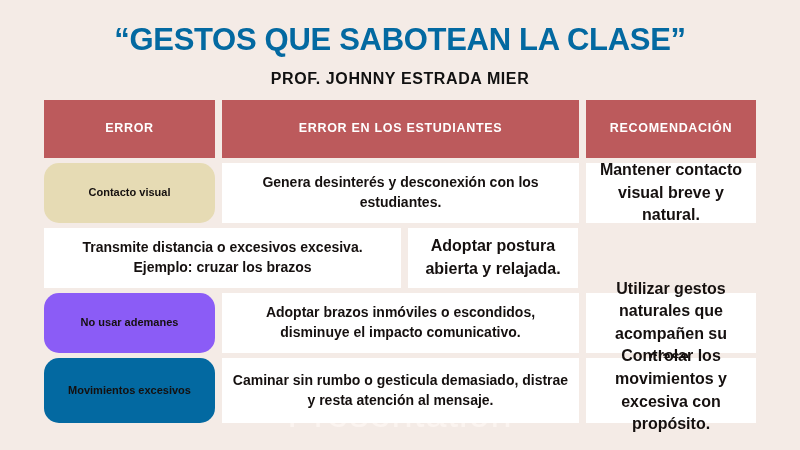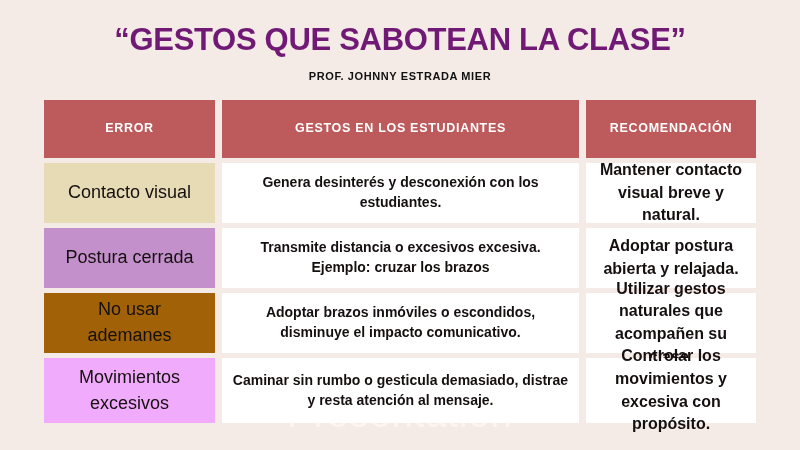--- a/index.html
+++ b/index.html
@@ -41,31 +41,31 @@
   
   #title {
     position: absolute;
     top: 22px;
     left: 0;
     right: 0;
     text-align: center;
     font-size: 31px;
     font-weight: 700;
     letter-spacing: -0.3px;
-    color: #701a75;
+    color: #0369a1;
     white-space: nowrap;
     z-index: 3;
   }
   #subtitle {
     position: absolute;
     top: 70px;
     left: 0;
     right: 0;
     text-align: center;
-    font-size: 11px;
+    font-size: 16px;
     font-weight: 700;
     letter-spacing: 0.6px;
     color: #111111;
     white-space: nowrap;
     z-index: 3;
   }
 
   
   #table {
     position: absolute;
@@ -102,23 +102,24 @@
     font-size: 12.5px;
     letter-spacing: 0.7px;
   }
 
   
   .brow { height: 60px; }
   .brow .cell { height: 60px; }
   .brow.last, .brow.last .cell { height: 65px; }
 
   .label-cell {
-    font-weight: 400;
-    font-size: 18px;
+    font-weight: 700;
+    font-size: 11px;
     color: #15100f;
+    border-radius: 15px;
   }
   .text-cell {
     background: #ffffff;
     font-weight: 700;
     font-size: 14px;
     color: #15100f;
   }
   .text-cell.narrow { font-size: 16px; }
 </style>
 </head>
@@ -128,42 +129,41 @@
 
   <div id="watermark">Presentation</div>
 
   <div id="title">“GESTOS QUE SABOTEAN LA CLASE”</div>
   <div id="subtitle">PROF. JOHNNY ESTRADA MIER</div>
 
   <div id="table">
 
     <div class="row hrow">
       <div class="cell c1">ERROR</div>
-      <div class="cell c2">GESTOS EN LOS ESTUDIANTES</div>
+      <div class="cell c2">ERROR EN LOS ESTUDIANTES</div>
       <div class="cell c3">RECOMENDACIÓN</div>
     </div>
 
     <div class="row brow">
       <div class="cell c1 label-cell" style="background: rgb(230, 219, 180);">Contacto visual</div>
       <div class="cell c2 text-cell">Genera desinterés y desconexión con los estudiantes.</div>
       <div class="cell c3 text-cell narrow">Mantener contacto visual breve y natural.</div>
     </div>
 
     <div class="row brow">
-      <div class="cell c1 label-cell" style="background: rgb(196, 144, 204);">Postura cerrada</div>
       <div class="cell c2 text-cell">Transmite distancia o excesivos excesiva. Ejemplo: cruzar los brazos</div>
       <div class="cell c3 text-cell narrow">Adoptar postura abierta y relajada.</div>
     </div>
 
     <div class="row brow">
-      <div class="cell c1 label-cell" style="background: #a16207;">No usar ademanes</div>
+      <div class="cell c1 label-cell" style="background: #8b5cf6;">No usar ademanes</div>
       <div class="cell c2 text-cell">Adoptar brazos inmóviles o escondidos, disminuye el impacto comunicativo.</div>
       <div class="cell c3 text-cell narrow">Utilizar gestos naturales que acompañen su clase.</div>
     </div>
 
     <div class="row brow last">
-      <div class="cell c1 label-cell" style="background: #f0abfc;">Movimientos excesivos</div>
+      <div class="cell c1 label-cell" style="background: #0369a1;">Movimientos excesivos</div>
       <div class="cell c2 text-cell">Caminar sin rumbo o gesticula demasiado, distrae y resta atención al mensaje.</div>
       <div class="cell c3 text-cell narrow">Controlar los movimientos y excesiva con propósito.</div>
     </div>
 
   </div>
 </div>
 
 </body></html>

